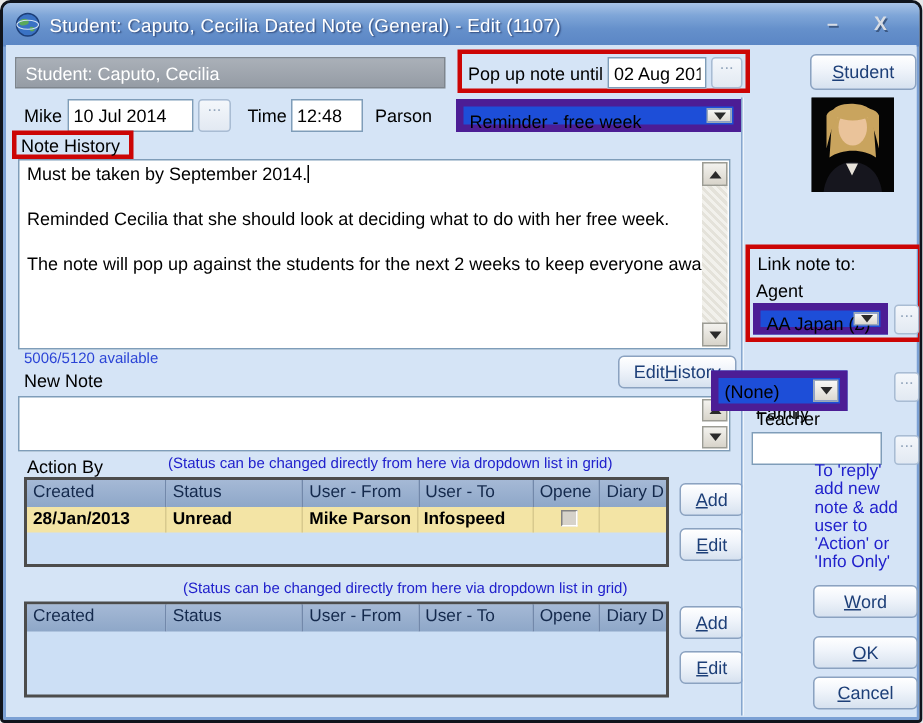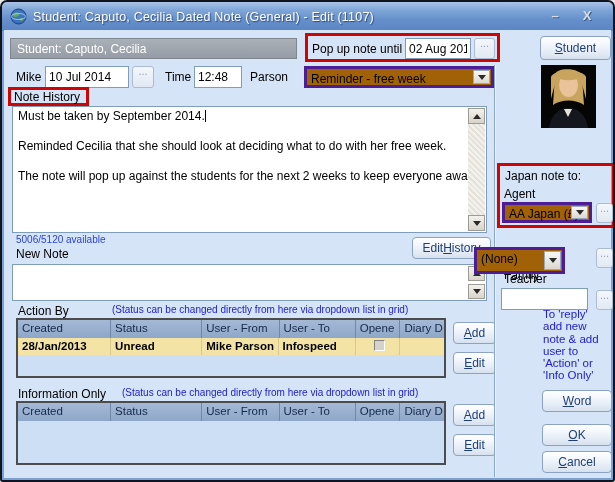--- a/index.html
+++ b/index.html
@@ -44,21 +44,21 @@
     color:#1d3f78; font-size:12px; cursor:pointer;
     box-shadow:inset 0 1px 0 #ffffff;
   }
   .dots {
     position:absolute; display:flex; align-items:flex-start; justify-content:center;
     background:linear-gradient(180deg,#f4f7fb,#e2e9f2);
     border:1px solid #a9bcd3; border-radius:3px;
     color:#94a6bc; font-size:11px; line-height:9px; cursor:pointer;
   }
 
-  .combo { position:absolute; background:#a16207; border:3px solid #4c1d95; }
+  .combo { position:absolute; background:#1d4ed8; border:5px solid #4c1d95; }
   .combo .val { position:absolute; left:4px; top:2px; font-size:12px; color:#000; white-space:nowrap; }
   .combo .arrow-btn {
     position:absolute; right:1px; top:1px; bottom:1px; width:17px;
     background:linear-gradient(180deg,#f8f8f6,#dcd8d0);
     border:1px solid #9aa8b8; display:flex; align-items:center; justify-content:center; cursor:pointer;
   }
   .tri-down { width:0; height:0; border-left:4px solid transparent;
     border-right:4px solid transparent; border-top:5px solid #2a2a2a; }
   .tri-up { width:0; height:0; border-left:4px solid transparent;
     border-right:4px solid transparent; border-bottom:5px solid #2a2a2a; }
@@ -202,21 +202,20 @@
         <div class="gr-cell" style="width:78px;">Infospeed</div>
         <div class="gr-cell" style="width:45px;">
             <div class="chk"></div>
           </div>
         <div class="gr-cell" style="width:44px; border-right:none;"></div>
       </div>
     </div>
     <div class="btn" style="left:449px; top:292px; width:43px; height:22px;"><u>A</u>dd</div>
     <div class="btn" style="left:449px; top:322px; width:43px; height:22px;"><u>E</u>dit</div>
 
-    <span class="label" style="left:14px; top:357px;">Information Only</span>
     <div class="blue-note" style="left:118px; top:357px;">(Status can be changed directly from here via dropdown list in grid)</div>
 
     <div class="grid" style="top:371px; height:64px;">
       <div class="grid-head">
         <div class="gh-cell" style="width:94px;">Created</div>
         <div class="gh-cell" style="width:92px;">Status</div>
         <div class="gh-cell" style="width:78px;">User - From</div>
         <div class="gh-cell" style="width:77px;">User - To</div>
         <div class="gh-cell" style="width:45px;">Opene</div>
         <div class="gh-cell" style="width:44px; border-right:none;">Diary D</div>
@@ -233,21 +232,21 @@
         <path d="M14 10 C14 2,41 2,41 12 L43 40 C35 34,20 34,12 40 Z" fill="#c9a45e"></path>
         <path d="M8 63 C10 48,20 43,27 43 C35 43,45 48,47 63 Z" fill="#16161e"></path>
         <path d="M23 44 L27 52 L31 44 Z" fill="#e8e3da"></path>
         <ellipse cx="27.5" cy="20" rx="9.5" ry="12" fill="#eac39a"></ellipse>
         <path d="M17 14 C19 6,36 6,38 14 C34 11,21 11,17 14 Z" fill="#d8b46c"></path>
         <path d="M10 12 C12 4,43 4,45 12 L45 34 C42 22,40 16,38 13 C33 16,22 16,17 13 C15 16,13 22,10 34 Z" fill="#c9a45e"></path>
       </svg>
     </div>
 
     <div class="redbox" style="left:493px; top:133px; width:118px; height:65px;"></div>
-    <span class="label" style="left:501px; top:139px;">Japan note to:</span>
+    <span class="label" style="left:501px; top:139px;">Link note to:</span>
     <span class="label" style="left:500px; top:157px;">Agent</span>
     <div class="combo" style="left:498px; top:172px; width:90px; height:21px;">
       <span class="val">AA Japan (£)</span>
       <span class="arrow-btn">
           <span class="tri-down"></span>
         </span>
     </div>
     <div class="dots" style="left:592px; top:173px; width:17px; height:20px;">...</div>
 
     <span class="label" style="left:500px; top:201px;margin-top:37px;">Family</span>

